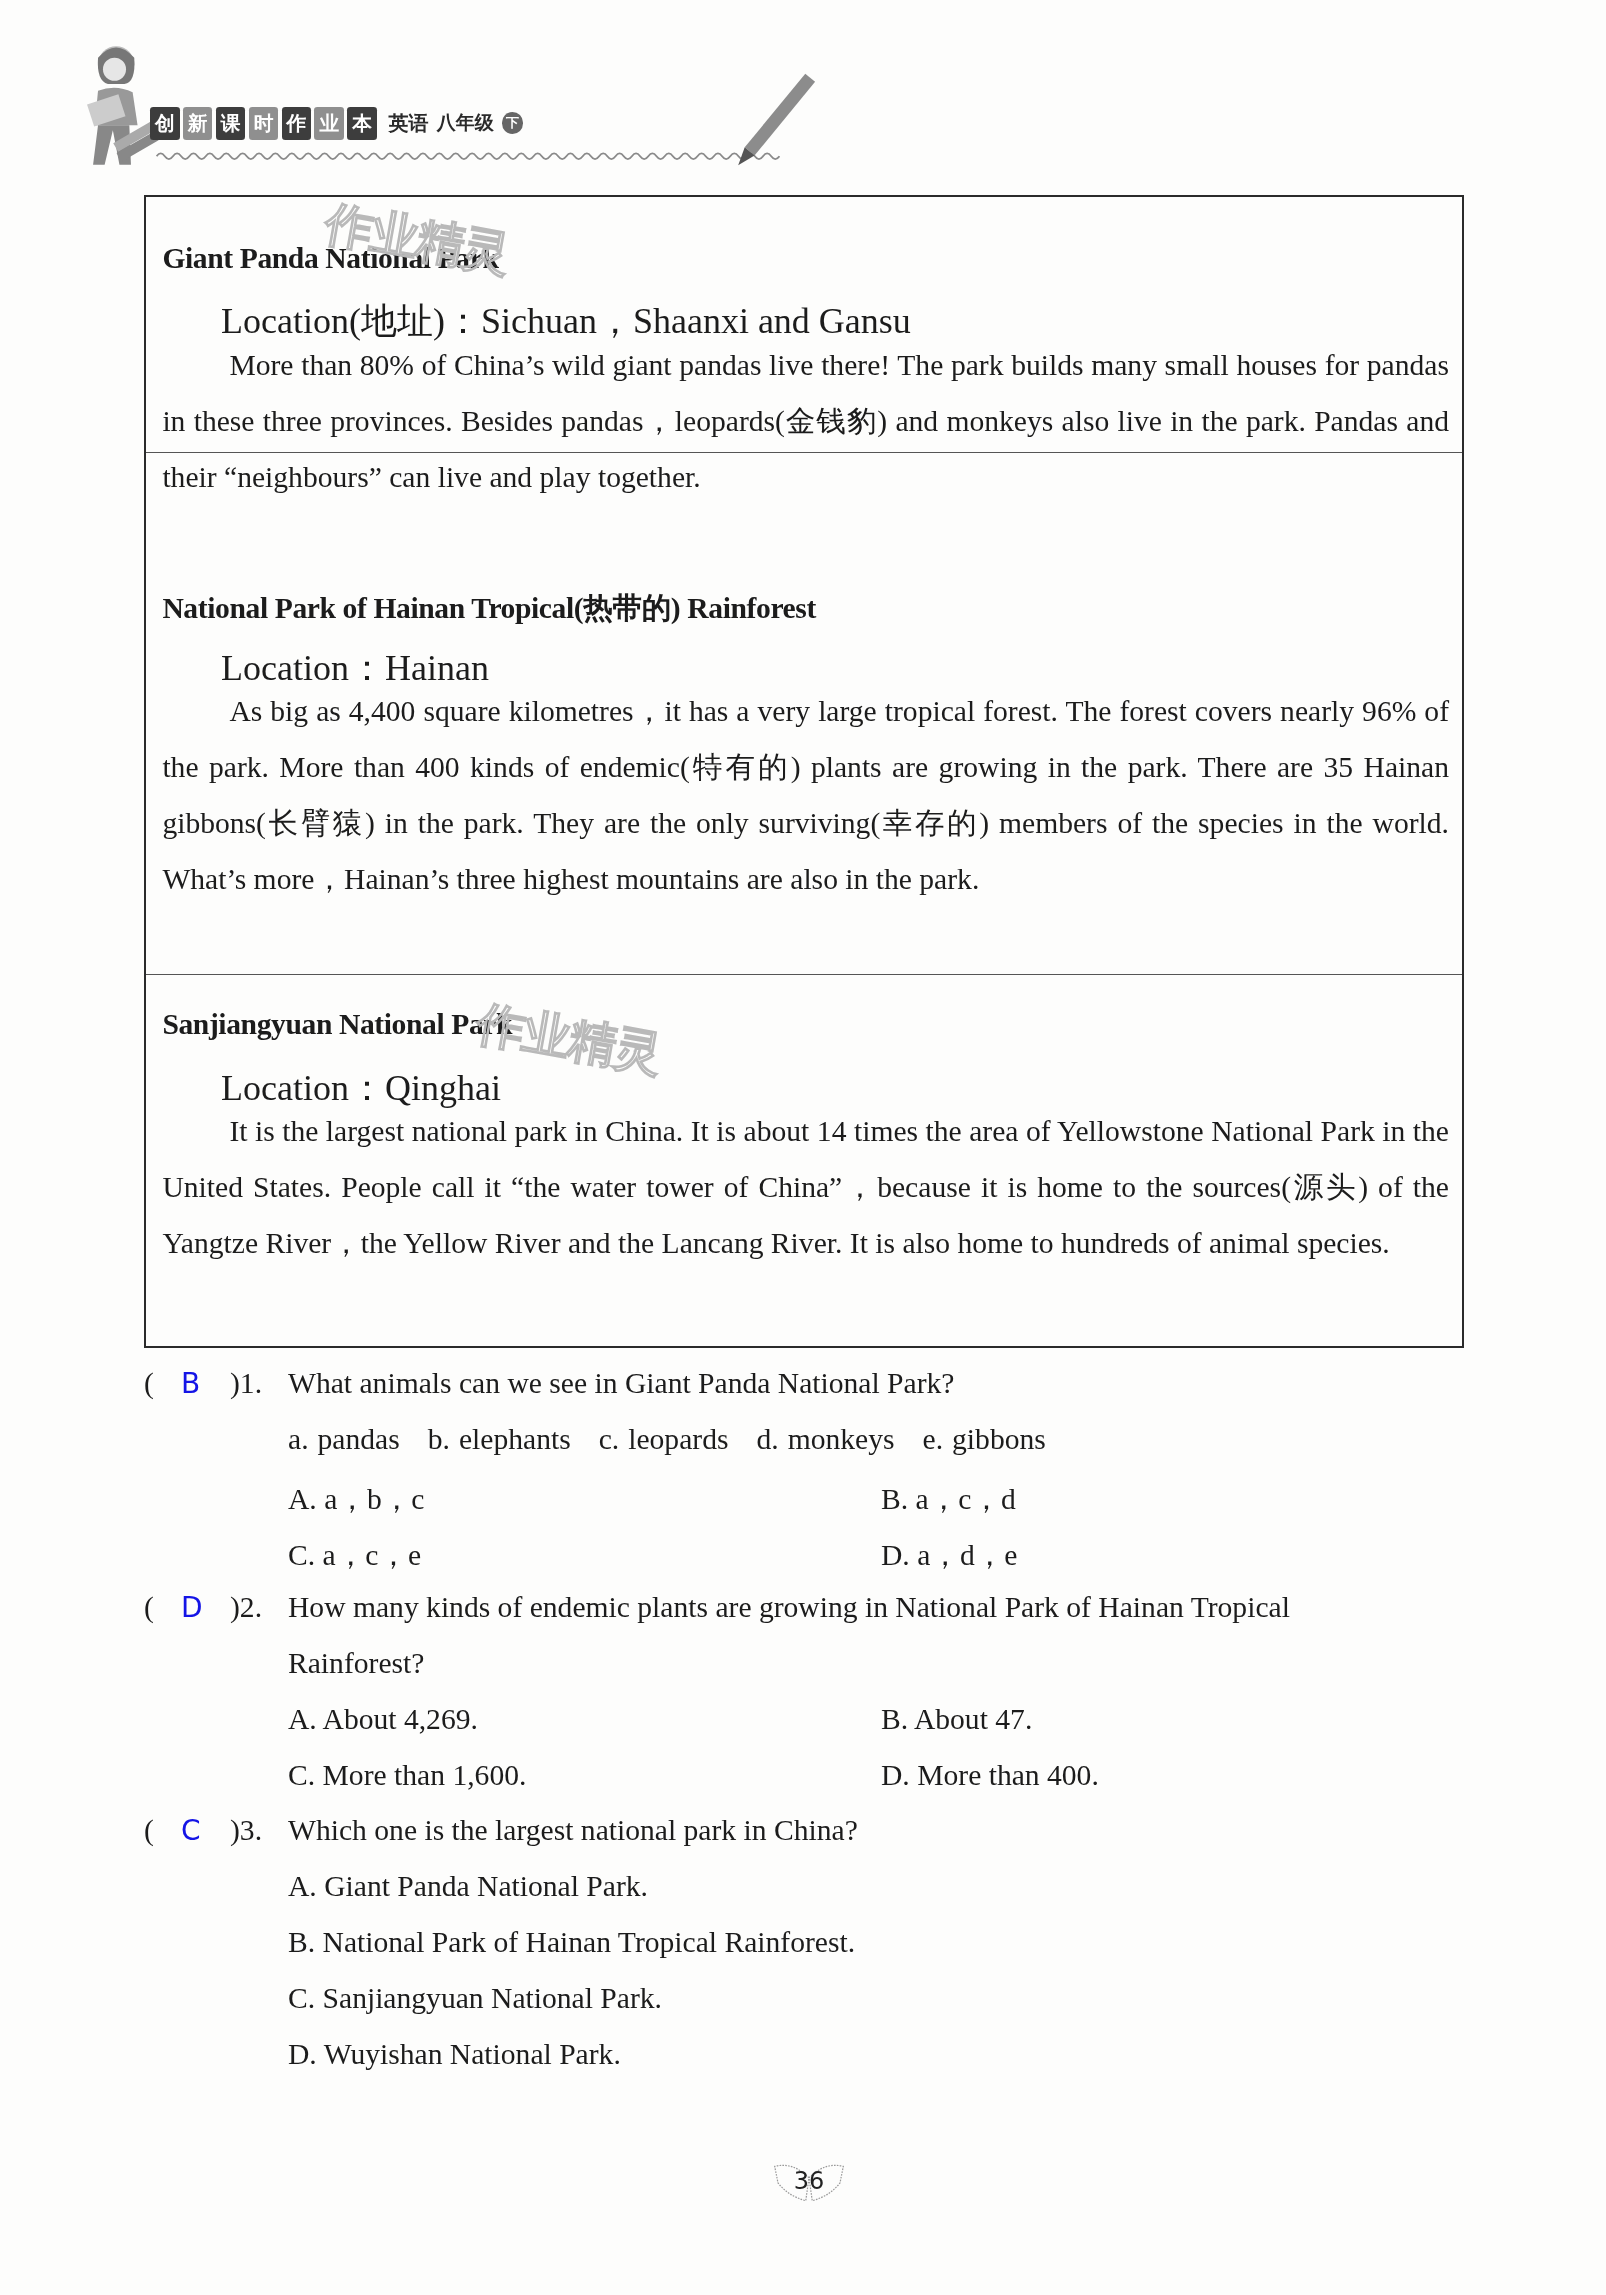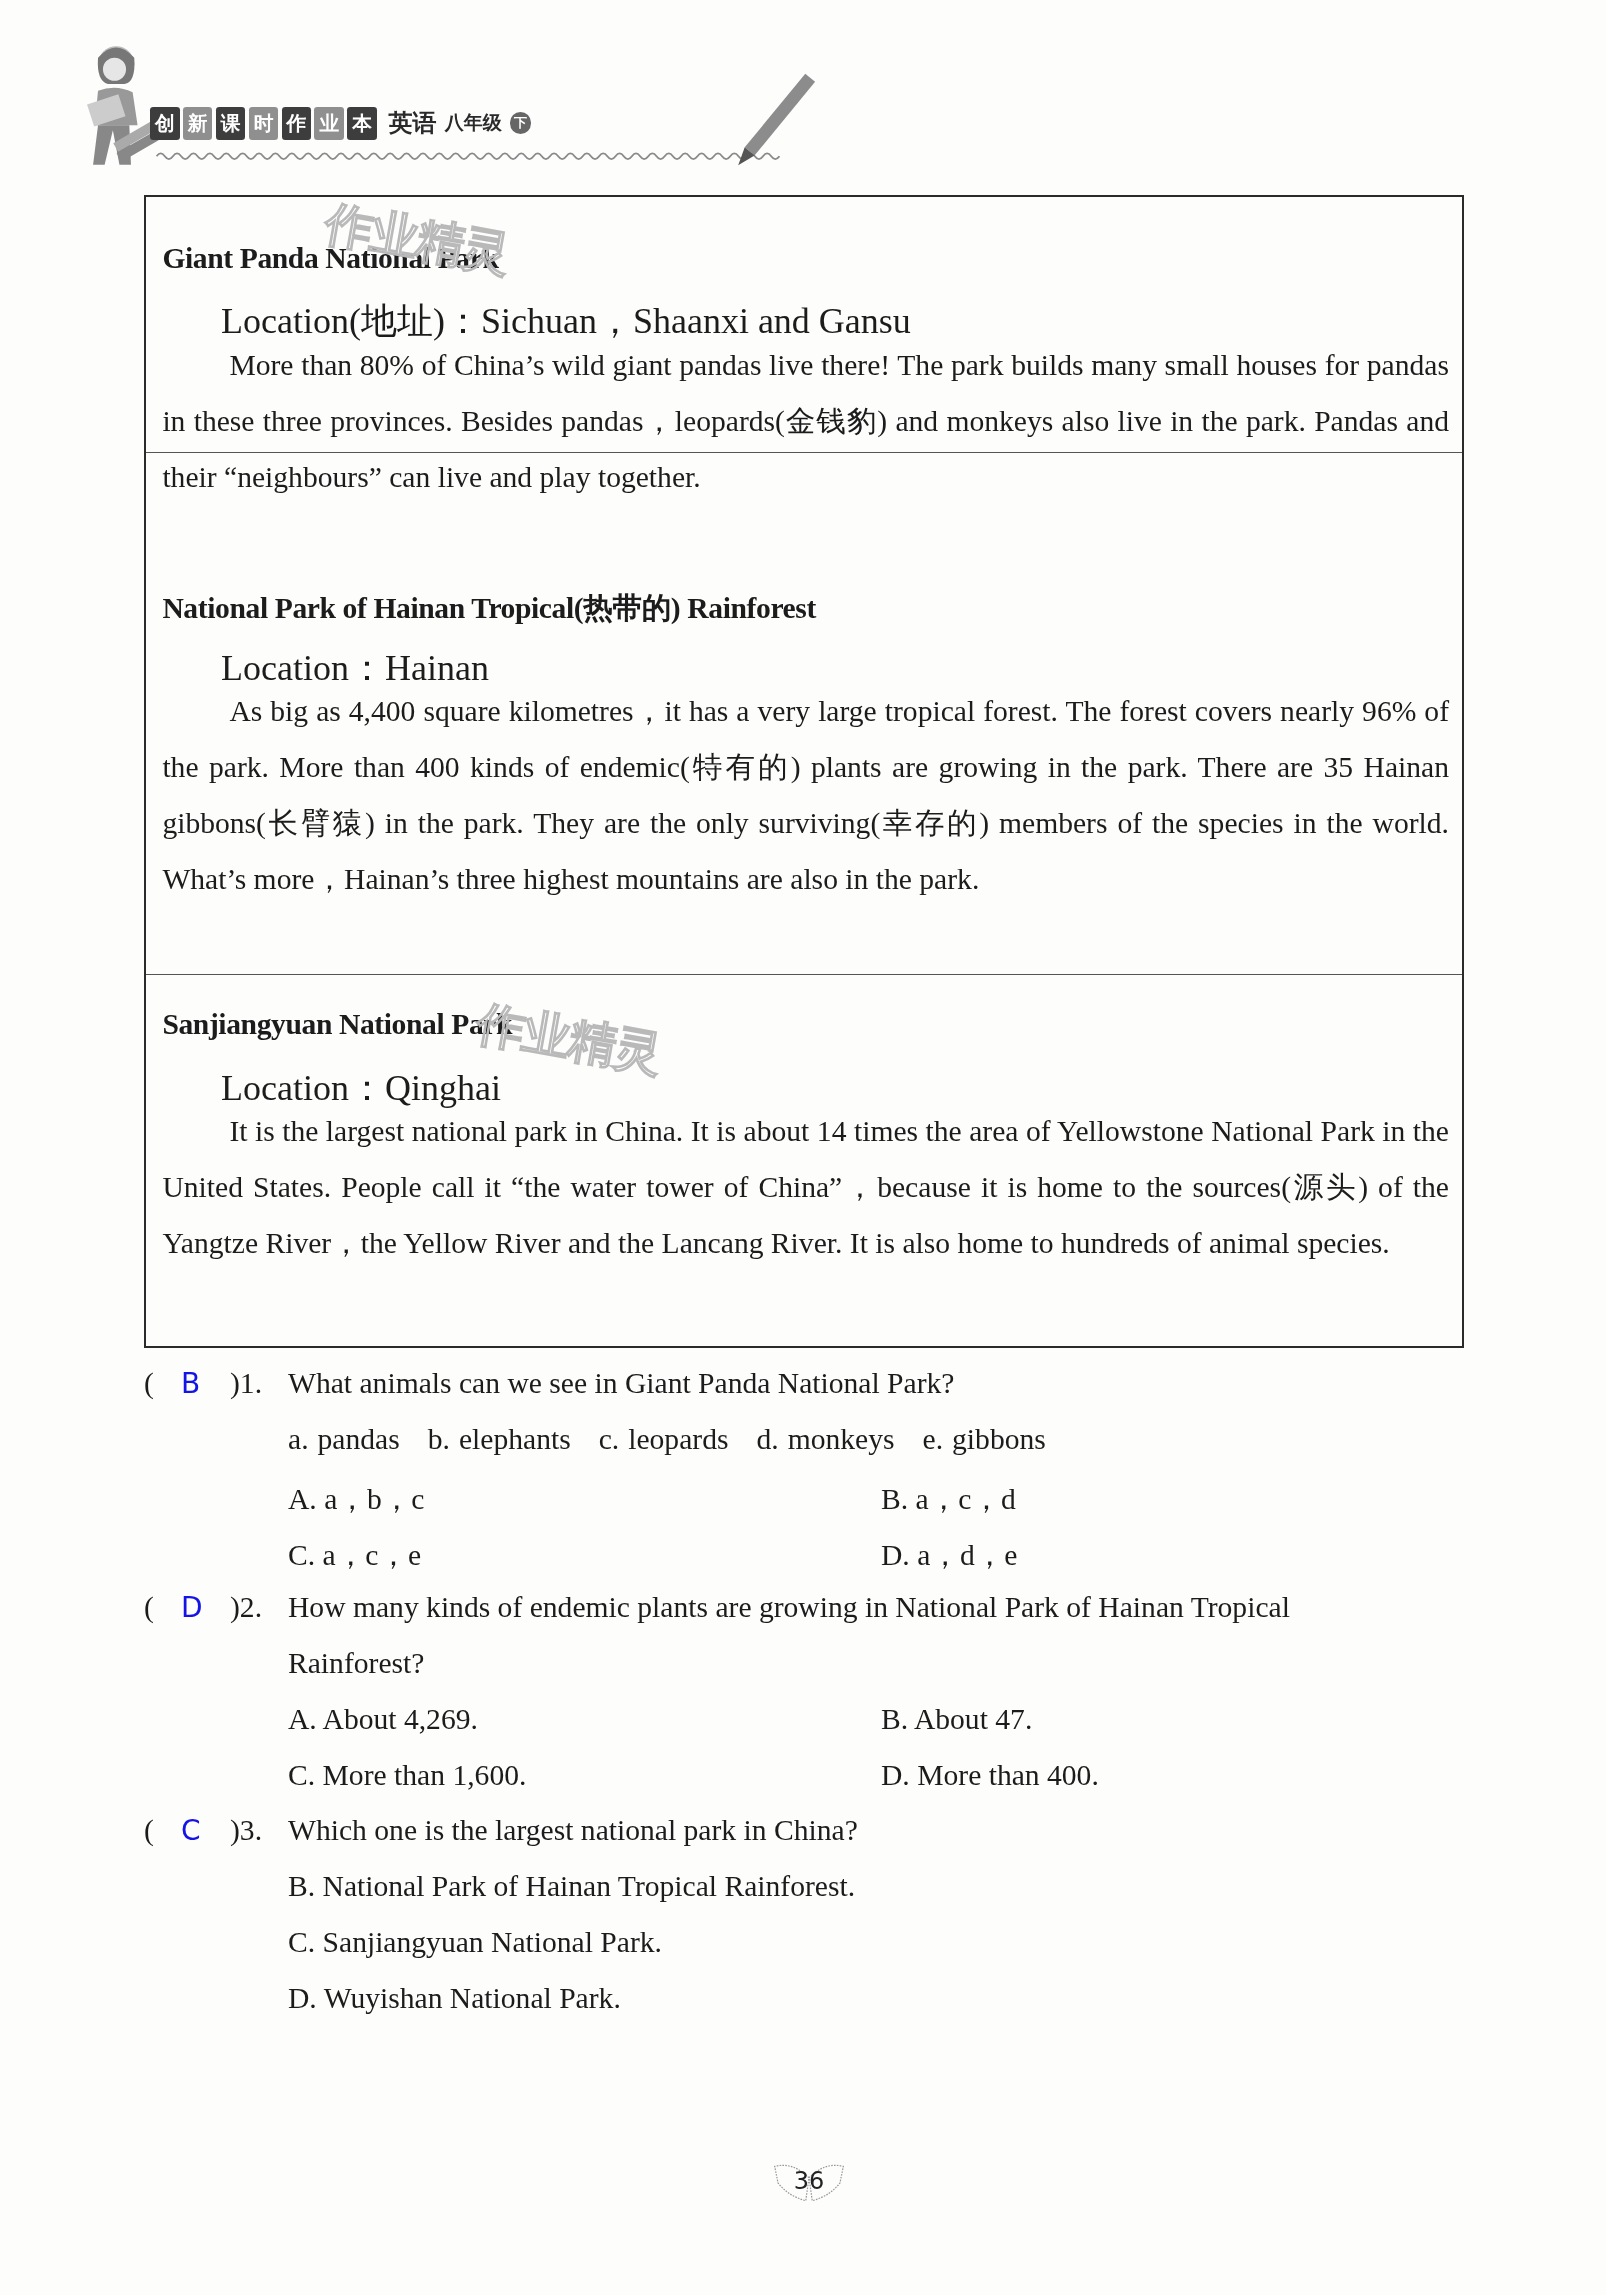--- a/index.html
+++ b/index.html
@@ -14,21 +14,21 @@
     .header { position: absolute; left: 57px; top: 24.6px; width: 1543px; height: 156px; }
     .mascot { position: absolute; left: 8.2px; top: 8.2px; width: 99px; height: 140px; }
     .title-row { position: absolute; left: 93px; top: 82px; display: flex; align-items: center; gap: 3.3px; }
     .title-box {
       width: 29.6px; height: 33px; display: flex; align-items: center; justify-content: center;
       color: #fff; font-family: "DejaVu Sans", sans-serif; font-size: 19.7px; font-weight: bold;
       border-radius: 3.3px;
     }
     .title-box.dark { background: #3d3d3d; }
     .title-box.light { background: #8f8f8f; }
-    .subject { font-family: "DejaVu Serif", serif; font-weight: bold; font-size: 24px; margin-left: 8.2px; color: #2a2a2a; }
+    .subject { font-family: "DejaVu Serif", serif; font-weight: bold; font-size: 20px; margin-left: 8.2px; color: #2a2a2a; }
     .grade { font-family: "DejaVu Serif", serif; font-weight: bold; font-size: 19px; margin-left: 5px; color: #2a2a2a; }
     .volume-badge {
       width: 21.3px; height: 21.3px; border-radius: 50%; background: #666; color: #fff;
       font-size: 13px; display: flex; align-items: center; justify-content: center; margin-left: 4.9px;
       font-family: "DejaVu Sans", sans-serif; font-weight: bold;
     }
     .wave { position: absolute; left: 99px; top: 123px; }
     .pencil { position: absolute; left: 673px; top: 45px; }
 
     
@@ -189,20 +189,23 @@
 </div>
 
 <div class="question q3">
   <div class="q-line">
     <span class="paren-open">(</span>
     <span class="answer">C</span>
     <span class="paren-close"><span>)</span><span>3.</span></span>
     <span class="q-text">Which one is the largest national park in China?</span>
   </div>
   <div class="q-line">
+      <span class="choice col-a">A.  Giant Panda National Park.</span>
+    </div>
+  <div class="q-line">
       <span class="choice col-a">B.  National Park of Hainan Tropical Rainforest.</span>
     </div>
   <div class="q-line">
       <span class="choice col-a">C.  Sanjiangyuan National Park.</span>
     </div>
   <div class="q-line">
       <span class="choice col-a">D.  Wuyishan National Park.</span>
     </div>
 </div>
 

